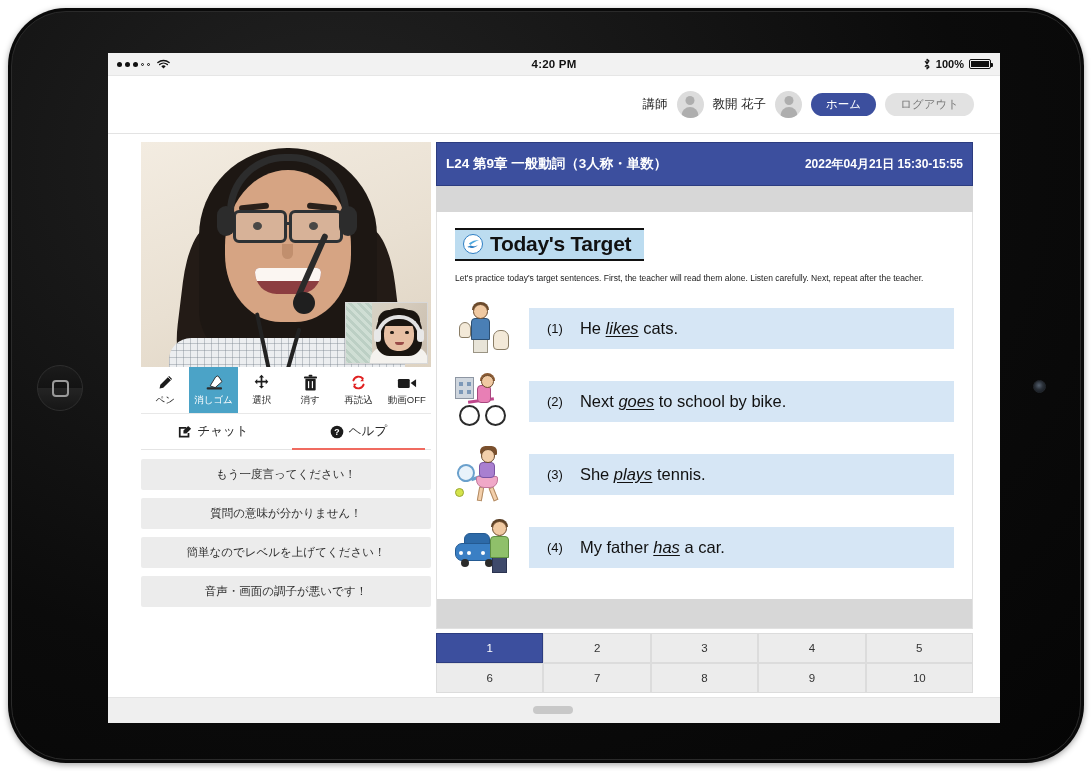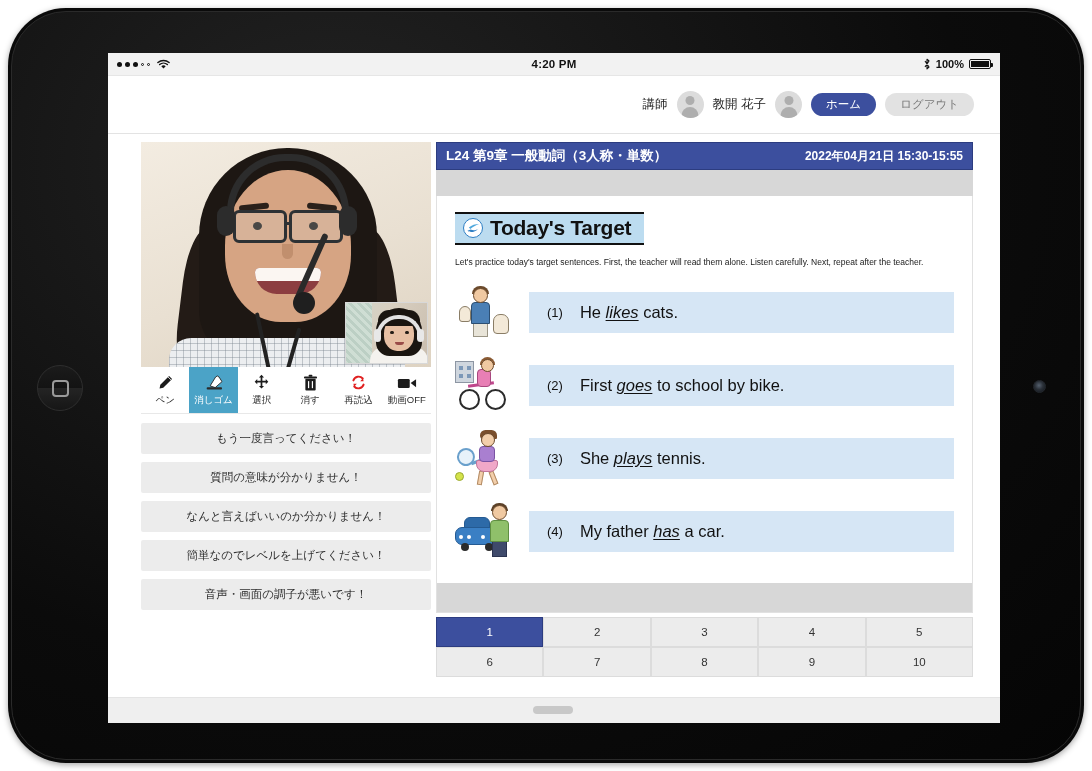--- a/index.html
+++ b/index.html
@@ -170,21 +170,21 @@
 
   
   #helplist { width: 290px; padding-top: 9px; display: flex; flex-direction: column; gap: 8px; }
   .phrase {
     background: #ececec; color: #2d2d2d; font-size: 11.5px;
     text-align: center; padding: 8px 4px; border-radius: 2px; cursor: pointer;
   }
 
   
   #lesson-title {
-    height: 28px; background: #3c4f9e; color: #fff;
+    height: 44px; background: #3c4f9e; color: #fff;
     display: flex; align-items: center; justify-content: space-between;
     padding: 0 9px; font-size: 13.5px; font-weight: bold;
     border: 1px solid #2c3c80;
   }
   #lesson-title .dt { font-size: 12px; font-weight: bold; margin-left: 32px; }
   #lesson-subbar { height: 26px; background: #d7d7d7; }
 
   #worksheet { background: #fff; border-left: 1px solid #e1e1e1; border-right: 1px solid #e1e1e1; height: 387px; padding: 16px 18px 0 18px; }
   #tt-head {
     display: inline-flex; align-items: center; gap: 7px;
@@ -406,25 +406,40 @@
             <span class="ti">
               <svg width="20" height="14" viewBox="0 0 22 15">
                   <rect x="1" y="3" width="13" height="10" rx="1.4" fill="#1c1c1c"></rect>
                   <path d="M15 7.5 L21 3.3 v9 Z" fill="#1c1c1c"></path>
                 </svg>
             </span>
             <span class="tl">動画OFF</span>
           </div>
         </div>
 
+        <div id="tabs">
+          <div class="tab">
+            <svg width="14" height="14" viewBox="0 0 16 16">
+              <path d="M1 2.2 h8.5 v2 H3 v8 h8 V9 h2 v5.2 H1 Z" fill="#1c1c1c"></path>
+              <path d="M11.6 1 l3.4 3.4 l-5.4 5.4 H6.2 V6.4 Z" fill="#1c1c1c"></path>
+            </svg>
+            <span>チャット</span>
+          </div>
+          <div class="tab active">
+            <svg width="14" height="14" viewBox="0 0 16 16">
+              <circle cx="8" cy="8" r="7.2" fill="#1c1c1c"></circle>
+              <text x="8" y="11.6" font-size="10" font-weight="bold" fill="#fff" text-anchor="middle" font-family="Liberation Sans, sans-serif">?</text>
+            </svg>
+            <span>ヘルプ</span>
+          </div>
+        </div>
 
         <div id="helplist">
           <div class="phrase">もう一度言ってください！</div>
           <div class="phrase">質問の意味が分かりません！</div>
-          <div class="phrase">なんと言えばいいのか分かりません！</div>
           <div class="phrase">簡単なのでレベルを上げてください！</div>
           <div class="phrase">音声・画面の調子が悪いです！</div>
         </div>
       </div>
 
       <div id="rightcol">
 
         <div id="lesson-title">
           <span>L24 第9章 一般動詞（3人称・単数）</span>
           <span class="dt">2022年04月21日 15:30-15:55</span>
@@ -470,21 +485,21 @@
               </div>
               <div class="ill2-wheel l"></div>
               <div class="ill2-wheel r"></div>
               <div class="ill2-frame"></div>
               <div class="ill2-body"></div>
               <div class="ill2-hair"></div>
               <div class="ill2-head"></div>
             </div>
             <div class="sent-box">
               <span class="sent-num">(2)</span>
-              <span class="sent-text"><span>First </span><u>goes</u><span> to school by bike.</span></span>
+              <span class="sent-text"><span>Next </span><u>goes</u><span> to school by bike.</span></span>
             </div>
           </div>
 
           
           <div class="sent-row">
             <div class="sent-ill">
               <div class="ill3-rack"></div>
               <div class="ill3-handle"></div>
               <div class="ill3-ball"></div>
               <div class="ill3-leg a"></div>

